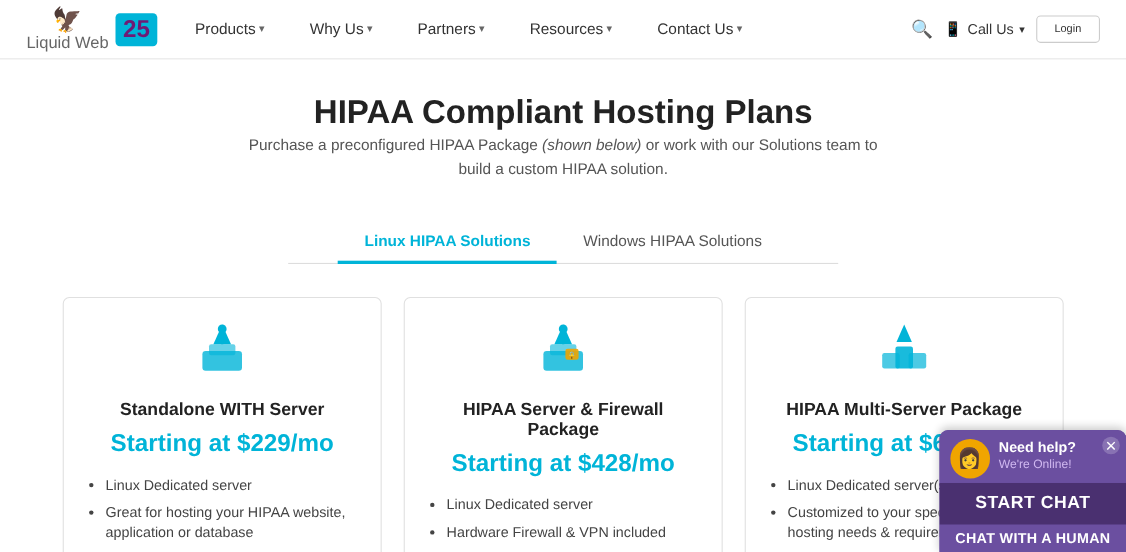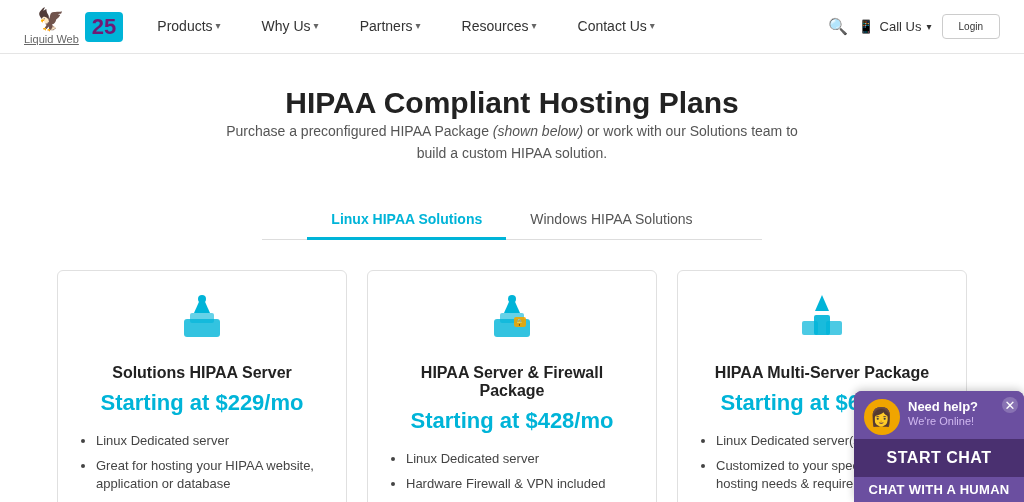--- a/index.html
+++ b/index.html
@@ -4,21 +4,21 @@
   <style>
     * { box-sizing: border-box; margin: 0; padding: 0; }
     body { font-family: 'Helvetica Neue', Arial, sans-serif; background: #fff; color: #333; font-size: 14px; }
 
     
     .navbar {
       display: flex; align-items: center; padding: 0 24px; height: 54px;
       border-bottom: 1px solid #e5e5e5; background: #fff;
     }
     .logo-area { display: flex; align-items: center; gap: 6px; margin-right: 24px; }
-    .logo-text { font-size: 11px; color: #666; line-height: 1.2; text-align: right; text-decoration: underline; }
+    .logo-text { font-size: 15px; color: #666; line-height: 1.2; text-align: right; }
     .logo-badge {
       background: #00b4d8; color: #701a75; font-weight: 900; font-size: 22px;
       padding: 2px 7px; border-radius: 4px;
     }
     .nav-links { display: flex; align-items: center; gap: 21px; flex: 1; }
     .nav-item {
       display: flex; align-items: center; gap: 3px; padding: 0 10px; height: 54px;
       font-size: 14px; color: #333; cursor: pointer; font-weight: 500;
       border-bottom: 2px solid transparent;
     }
@@ -165,21 +165,21 @@
       <div class="plan-card">
         <div class="plan-icon">
           <svg viewBox="0 0 56 56" width="56" height="56">
             <rect x="10" y="28" width="36" height="18" rx="3" fill="#00b4d8" opacity="0.8"></rect>
             <rect x="16" y="22" width="24" height="10" rx="2" fill="#00b4d8" opacity="0.6"></rect>
             <polygon points="28,4 20,22 36,22" fill="#00b4d8"></polygon>
             <circle cx="28" cy="8" r="4" fill="#00b4d8"></circle>
             <line x1="28" y1="12" x2="28" y2="22" stroke="#00b4d8" stroke-width="2"></line>
           </svg>
         </div>
-        <div class="plan-title">Solutions HIPAA Server</div>
+        <div class="plan-title">Standalone WITH Server</div>
         <div class="plan-price">Starting at $229/mo</div>
         <ul class="plan-features">
           <li>Linux Dedicated server</li>
           <li>Great for hosting your HIPAA website, application or database</li>
 
         </ul>
 
       </div>
 
       <div class="plan-card">

